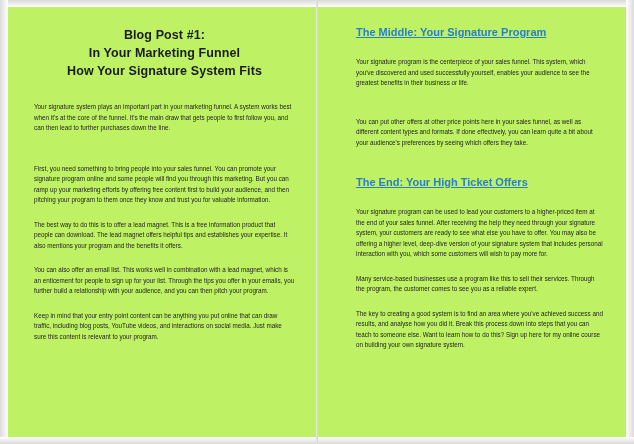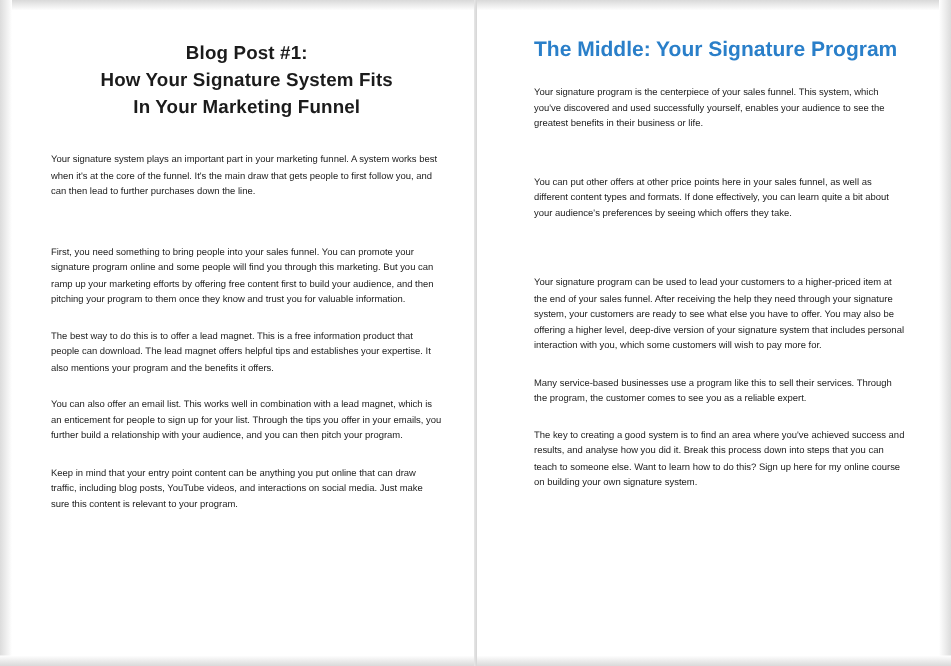--- a/index.html
+++ b/index.html
@@ -10,21 +10,21 @@
   body {
     width: 634px;
     height: 444px;
     overflow: hidden;
     font-family: "Liberation Sans", sans-serif;
   }
   .page {
     position: relative;
     width: 634px;
     height: 444px;
-    background: #ffffff;
+    background: #bef264;
     box-sizing: border-box;
     display: flex;
     flex-direction: row;
   }
   .column {
     box-sizing: border-box;
     padding: 14px 22px 10px 22px;
     position: relative;
   }
   .col-left {
@@ -47,24 +47,25 @@
     text-align: center;
     line-height: 18px;
     margin: 10px 0 0 0;
     letter-spacing: 0.1px;
   }
   .title .line {
     display: block;
   }
   .heading {
     color: #2a7fc9;
-    font-size: 14px;
+    font-size: 11px;
     font-weight: bold;
     margin: 0 0 10px 0;
     line-height: 13px;
+    text-decoration: underline;
   }
   .para {
     color: #222222;
     font-size: 6.3px;
     line-height: 10.5px;
     margin: 0 0 14px 0;
     text-align: left;
   }
   .spacer-lg { height: 22px; }
   .spacer-md { height: 14px; }
@@ -114,22 +115,22 @@
 
   <div class="edge-shade-top"></div>
   <div class="edge-shade-left"></div>
   <div class="edge-shade-right"></div>
   <div class="edge-shade-bottom"></div>
 
   <div class="column col-left">
 
     <h1 class="title">
       <span class="line">Blog Post #1:</span>
+      <span class="line">In Your Marketing Funnel</span>
       <span class="line">How Your Signature System Fits</span>
-      <span class="line">In Your Marketing Funnel</span>
     </h1>
 
     <div class="spacer-lg"></div>
 
     <p class="para">Your signature system plays an important part in your marketing funnel. A system works best when it's at the core of the funnel. It's the main draw that gets people to first follow you, and can then lead to further purchases down the line.</p>
 
     <div class="spacer-sm"></div>
 
 
     <div class="spacer-sm"></div>
@@ -150,20 +151,21 @@
     <div class="spacer-sm"></div>
 
     <p class="para">Your signature program is the centerpiece of your sales funnel. This system, which you've discovered and used successfully yourself, enables your audience to see the greatest benefits in their business or life.</p>
 
     <div class="spacer-md"></div>
 
     <p class="para">You can put other offers at other price points here in your sales funnel, as well as different content types and formats. If done effectively, you can learn quite a bit about your audience's preferences by seeing which offers they take.</p>
 
     <div class="spacer-md"></div>
 
+    <h2 class="heading">The End: Your High Ticket Offers</h2>
 
     <div class="spacer-sm"></div>
 
     <p class="para">Your signature program can be used to lead your customers to a higher-priced item at the end of your sales funnel. After receiving the help they need through your signature system, your customers are ready to see what else you have to offer. You may also be offering a higher level, deep-dive version of your signature system that includes personal interaction with you, which some customers will wish to pay more for.</p>
     <p class="para">Many service-based businesses use a program like this to sell their services.  Through the program, the customer comes to see you as a reliable expert.</p>
     <p class="para">The key to creating a good system is to find an area where you've achieved success and results, and analyse how you did it. Break this process down into steps that you can teach to someone else. Want to learn how to do this? Sign up here for my online course on building your own signature system.</p>
 
   </div>
 
 </div>

